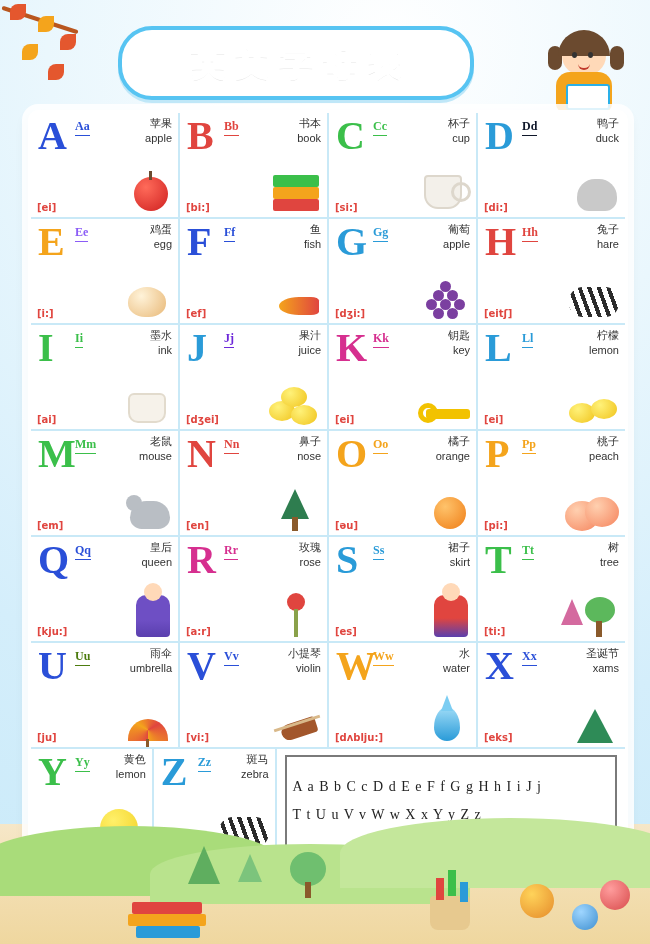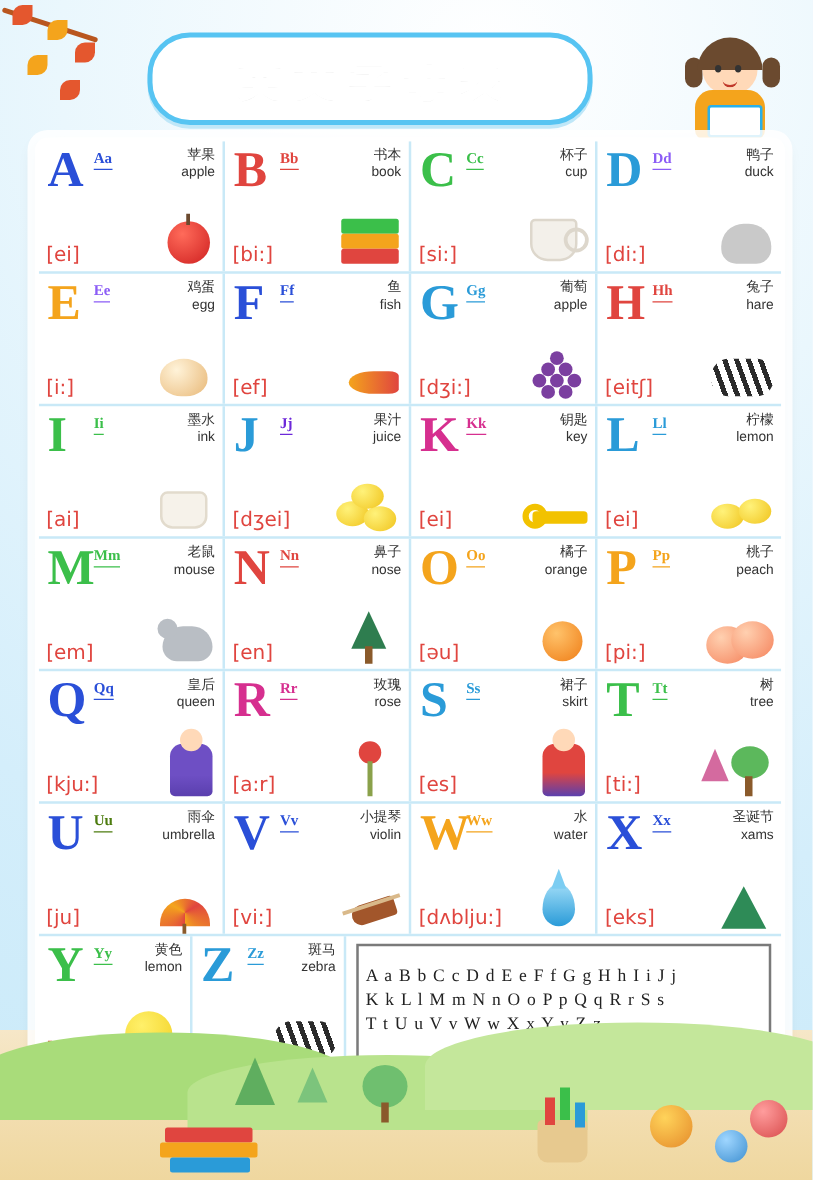--- a/index.html
+++ b/index.html
@@ -88,21 +88,21 @@
     position:absolute;right:6px;top:4px;text-align:right;
     font-size:11px;color:#333;line-height:1.25;
     font-family:"DejaVu Sans",sans-serif;
   }
   .en{
     position:absolute;right:6px;top:19px;text-align:right;
     font-size:11px;color:#333;
   }
   .ipa{
     position:absolute;left:6px;bottom:4px;
-    font-size:16px;font-weight:normal;color:#e0453f;
+    font-size:10px;font-weight:bold;color:#e0453f;
     font-family:"DejaVu Sans",sans-serif;
   }
 
   
   .apple{position:absolute;right:10px;bottom:6px;width:34px;height:34px;background:radial-gradient(circle at 35% 30%,#ff6b5a,#cf2020);border-radius:50%;}
   .apple:after{content:"";position:absolute;left:15px;top:-6px;width:3px;height:9px;background:#6b4a2f;}
   .book{position:absolute;right:8px;bottom:6px;width:46px;height:12px;border-radius:2px;}
   .cup{position:absolute;right:14px;bottom:8px;width:34px;height:30px;background:#f3f0ea;border:2px solid #ddd7cc;border-radius:4px 4px 14px 14px;}
   .cup:after{content:"";position:absolute;right:-11px;top:5px;width:14px;height:14px;border:3px solid #ddd7cc;border-radius:50%;}
   .egg{position:absolute;right:12px;bottom:6px;width:38px;height:30px;background:radial-gradient(circle at 35% 30%,#fff3d9,#e8b877);border-radius:50% 50% 45% 45%;}
@@ -211,21 +211,21 @@
       <div class="cell">
         <div class="big" style="color:#3bbf4a">C</div>
         <div class="small" style="color:#3bbf4a">Cc</div>
         <div class="cn">杯子</div>
         <div class="en">cup</div>
         <div class="ipa">[si:]</div>
         <div class="cup"></div>
       </div>
       <div class="cell">
         <div class="big" style="color:#2a9bd8">D</div>
-        <div class="small" style="color:#8b5cf6">Dd</div>
+        <div class="small" style="color:#0f172a">Dd</div>
         <div class="cn">鸭子</div>
         <div class="en">duck</div>
         <div class="ipa">[di:]</div>
         <div class="duckb"></div>
       </div>
     </div>
 
     <div class="row">
       <div class="cell">
         <div class="big" style="color:#f4a41c">E</div>
@@ -432,21 +432,20 @@
         <div class="big" style="color:#2a9bd8">Z</div>
         <div class="small" style="color:#2a9bd8">Zz</div>
         <div class="cn">斑马</div>
         <div class="en">zebra</div>
         <div class="ipa">[zed]</div>
         <div class="zebra-body"></div>
       </div>
       <div class="cell alpha-cell">
         <div class="alpha-box">
           <div class="alpha-line">A a B b C c D d E e F f G g H h I i J j</div>
-          <div class="alpha-line">K k L l M m N n O o P p Q q R r S s</div>
           <div class="alpha-line">T t U u V v W w X x Y y Z z</div>
         </div>
       </div>
     </div>
 
   </div>
 
 
   <div class="grass left"></div>
   <div class="grass mid"></div>

